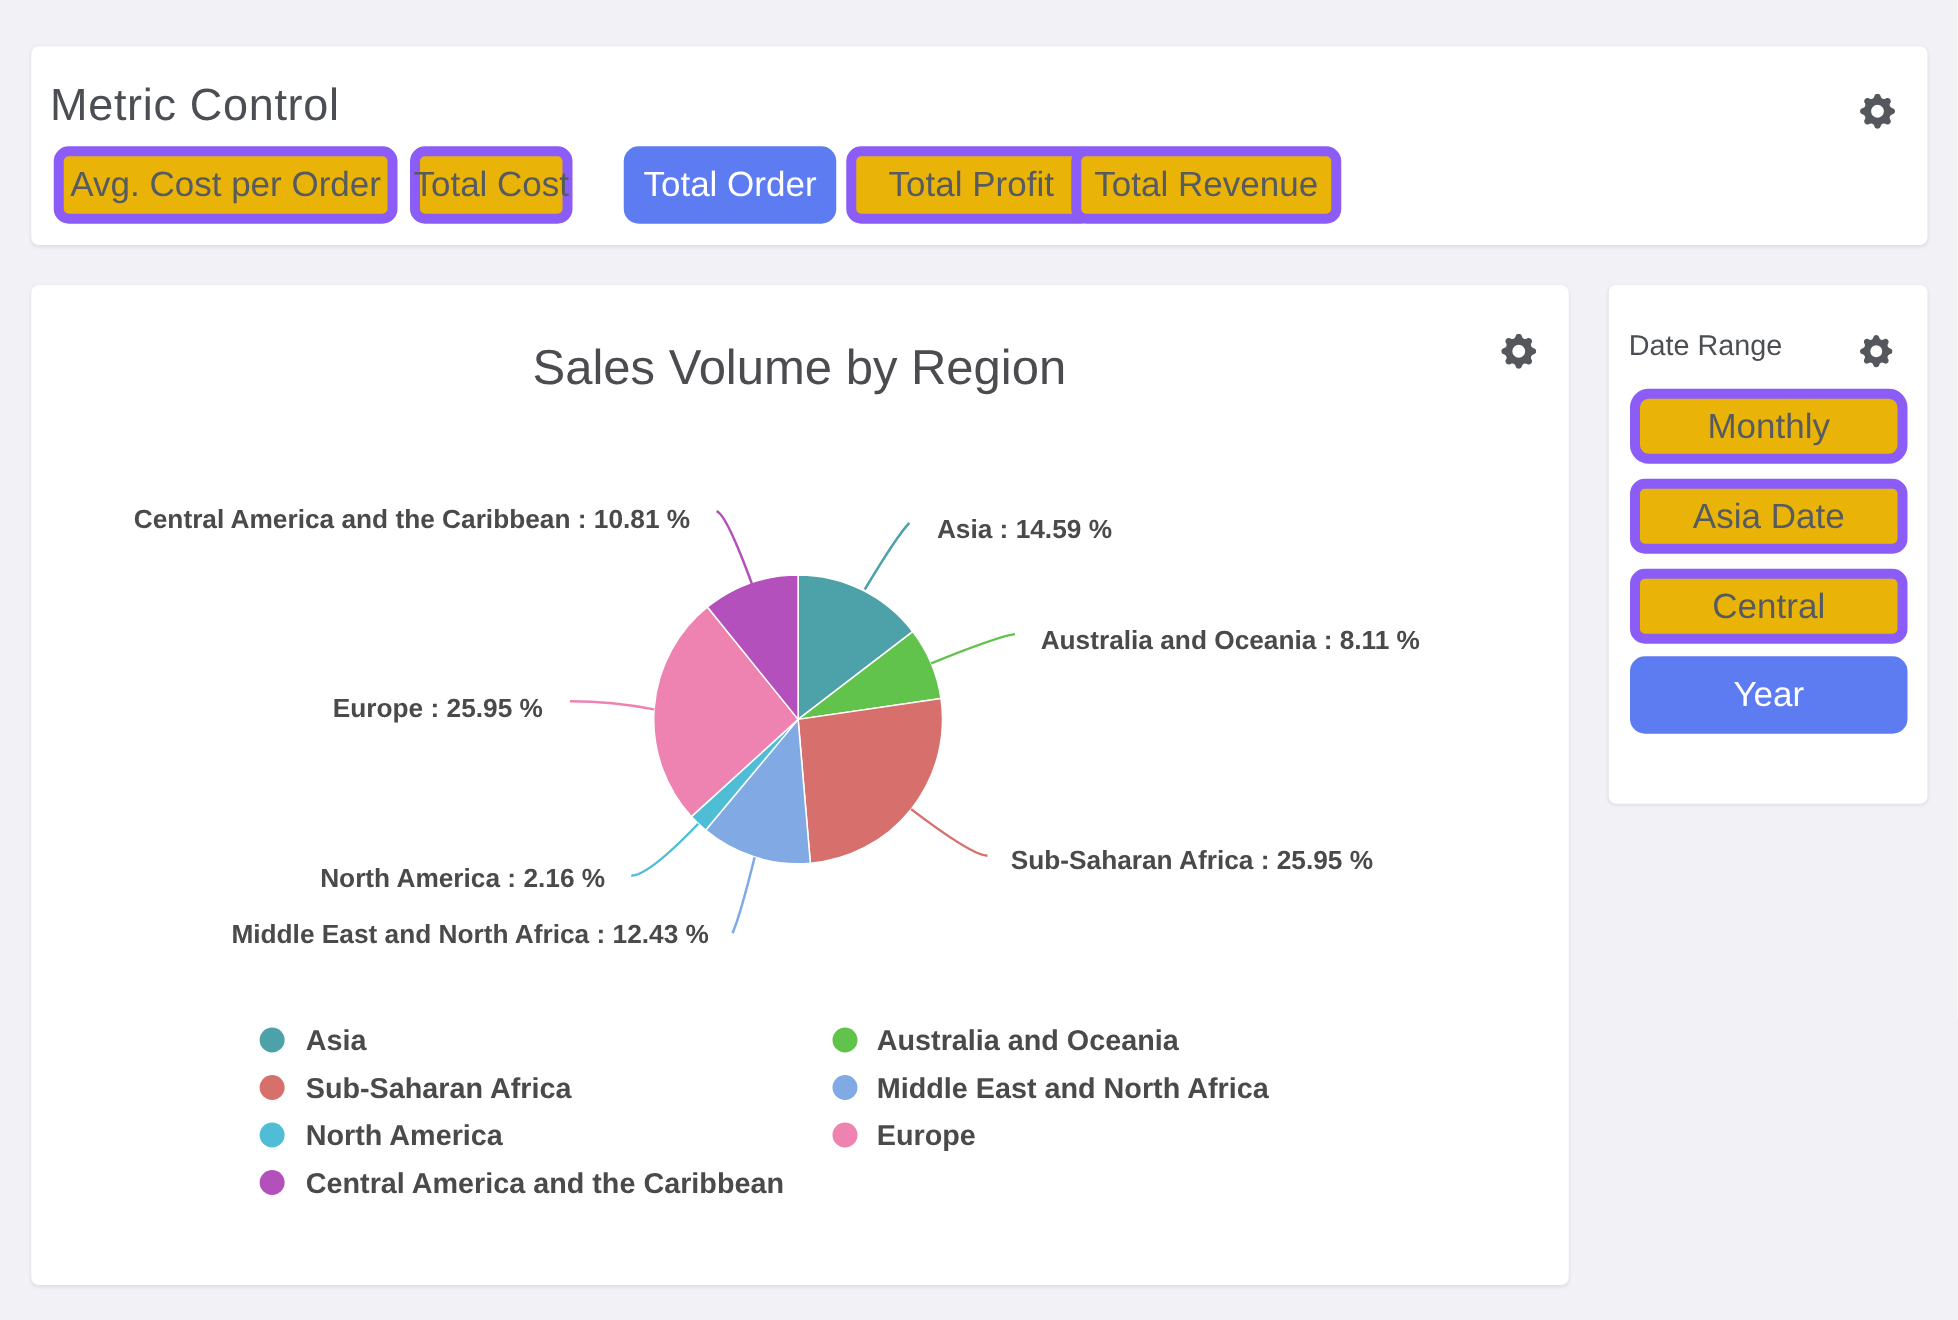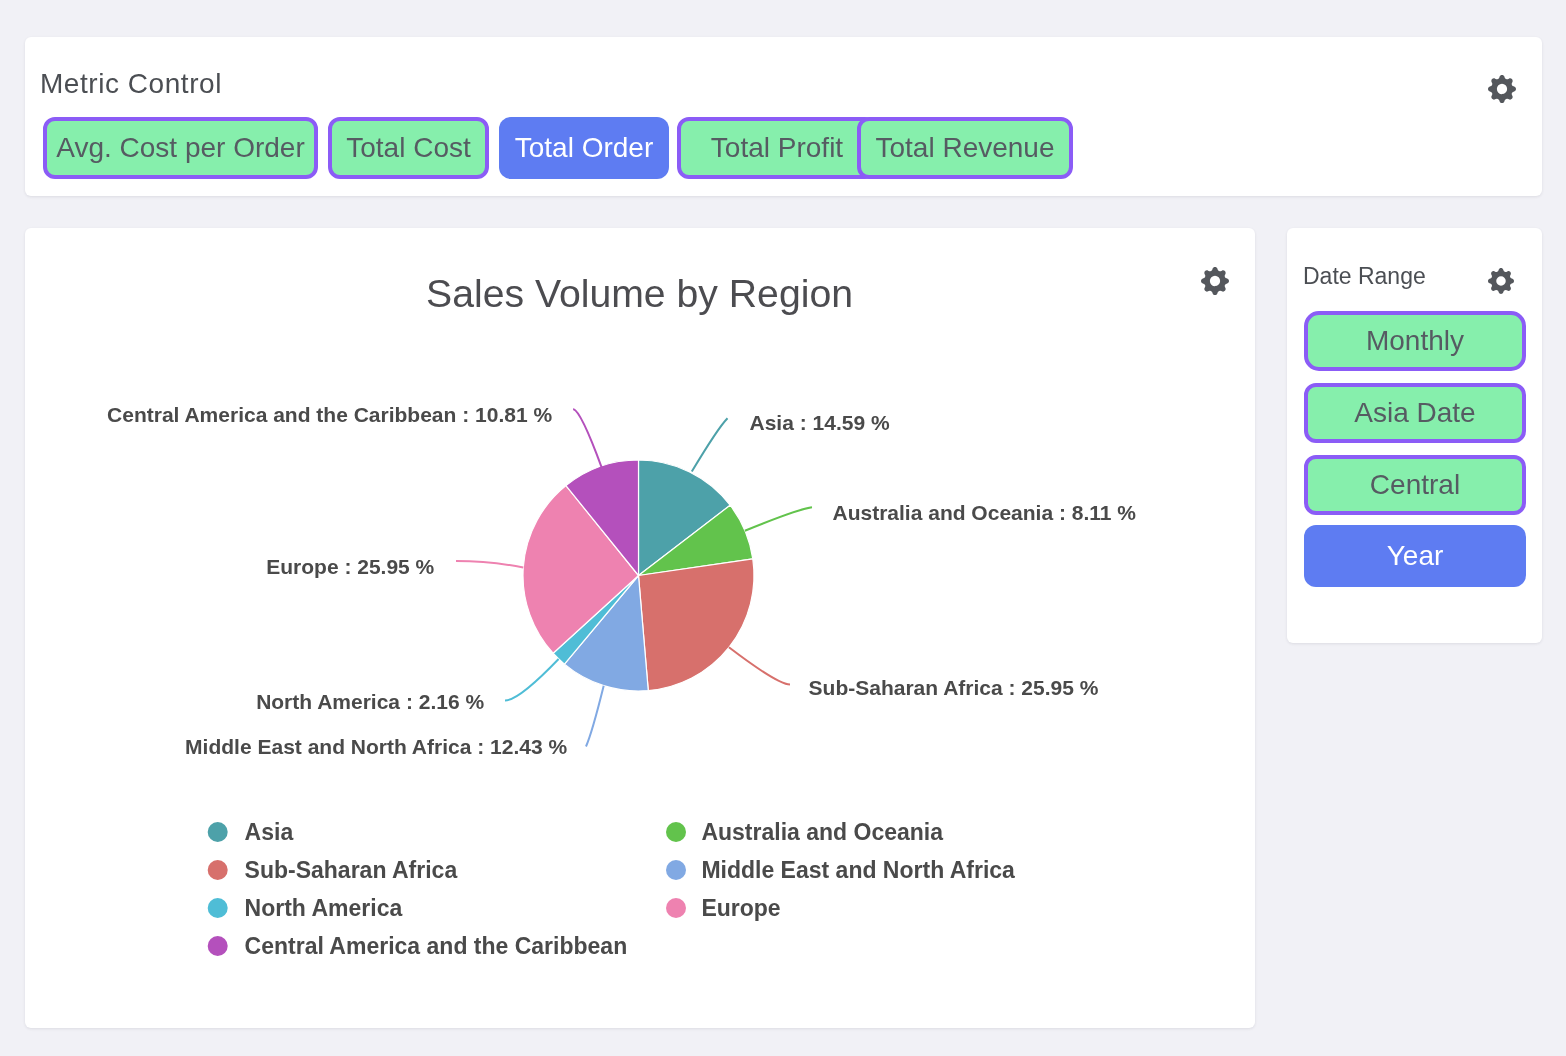--- a/index.html
+++ b/index.html
@@ -1,33 +1,33 @@
 <!DOCTYPE html>
 <html><head>
 <meta charset="utf-8">
 <style>
   html,body{margin:0;padding:0;}
   body{width:1566px;height:1056px;background:#f1f1f6;font-family:"Liberation Sans",sans-serif;position:relative;overflow:hidden;}
   .card{position:absolute;background:#fff;border-radius:6px;box-shadow:0 1px 3px rgba(40,40,60,0.10);}
-  .ctitle{position:absolute;font-size:28px;line-height:28px;color:#4b4e53;white-space:nowrap;letter-spacing:.35px;}
-  .btn{position:absolute;box-sizing:border-box;background:#86efac;border:4px solid #8b5cf6;border-radius:12px;
+  .ctitle{position:absolute;font-size:36px;line-height:28px;color:#4b4e53;white-space:nowrap;letter-spacing:.35px;}
+  .btn{position:absolute;box-sizing:border-box;background:#eab308;border:8px solid #8b5cf6;border-radius:12px;
        color:#565b62;font-size:28px;display:flex;align-items:center;justify-content:center;white-space:nowrap;}
   .btn.sel{background:#5e7cf2;border:none;color:#ffffff;}
   .gear{position:absolute;fill:#54575c;}
 </style>
 </head>
 <body>
 
 <div class="card" style="left:25px;top:37px;width:1517px;height:159px;"></div>
 <div class="ctitle" style="left:40px;top:70px;letter-spacing:.55px;">Metric Control</div>
 <svg class="gear" style="left:1488px;top:75px;" width="28" height="28" viewBox="0 0 16 16">
   <path d="M9.405 1.05c-.413-1.4-2.397-1.4-2.81 0l-.1.34a1.464 1.464 0 0 1-2.105.872l-.31-.17c-1.283-.698-2.686.705-1.987 1.987l.169.311c.446.82.023 1.841-.872 2.105l-.34.1c-1.4.413-1.4 2.397 0 2.81l.34.1a1.464 1.464 0 0 1 .872 2.105l-.17.31c-.698 1.283.705 2.686 1.987 1.987l.311-.169a1.464 1.464 0 0 1 2.105.872l.1.34c.413 1.4 2.397 1.4 2.81 0l.1-.34a1.464 1.464 0 0 1 2.105-.872l.31.17c1.283.698 2.686-.705 1.987-1.987l-.169-.311a1.464 1.464 0 0 1 .872-2.105l.34-.1c1.4-.413 1.4-2.397 0-2.81l-.34-.1a1.464 1.464 0 0 1-.872-2.105l.17-.31c.698-1.283-.705-2.686-1.987-1.987l-.311.169a1.464 1.464 0 0 1-2.105-.872l-.1-.34zM8 10.93a2.929 2.929 0 1 1 0-5.86 2.929 2.929 0 0 1 0 5.858z"></path>
 </svg>
 <div class="btn" style="left:43px;top:117px;width:275px;height:62px;">Avg. Cost per Order</div>
-<div class="btn" style="left:328px;top:117px;width:161px;height:62px;">Total Cost</div>
+<div class="btn" style="left:328px;top:117px;width:130px;height:62px;">Total Cost</div>
 <div class="btn sel" style="left:499px;top:117px;width:170px;height:62px;">Total Order</div>
 <div class="btn" style="left:677px;top:117px;width:200px;height:62px;">Total Profit</div>
 <div class="btn" style="left:857px;top:117px;width:216px;height:62px;">Total Revenue</div>
 
 <div class="card" style="left:25px;top:228px;width:1230px;height:800px;"></div>
 <svg style="position:absolute;left:25px;top:228px;" width="1230" height="800" viewBox="0 0 1230 800">
 
   <text x="614.5" y="79" text-anchor="middle" font-size="39.2" fill="#4c4c50">Sales Volume by Region</text>
 
   <g stroke="#fff" stroke-width="1.2" stroke-linejoin="round">

